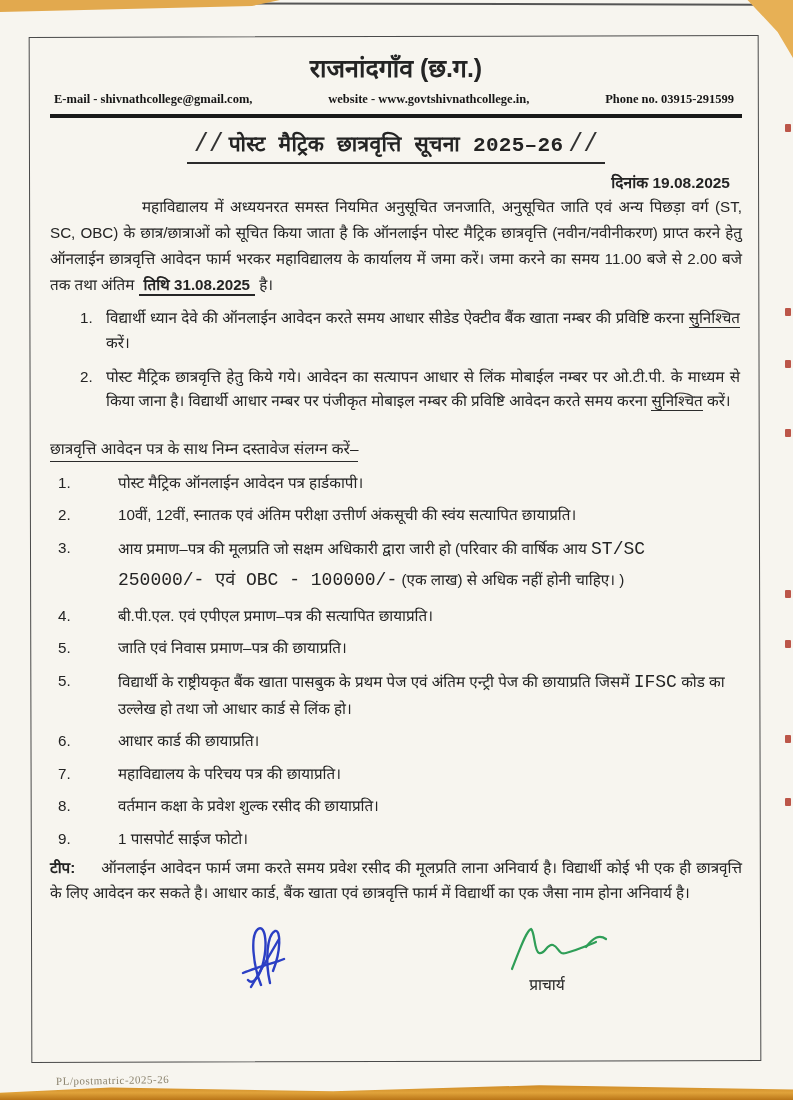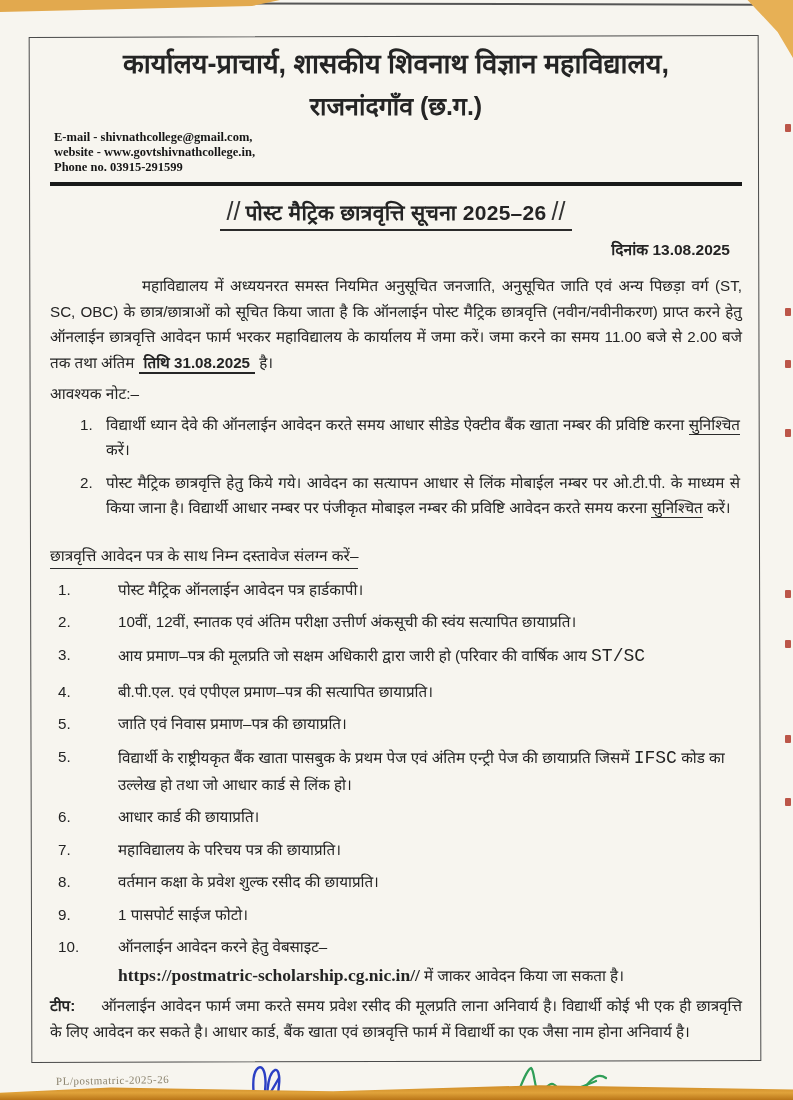--- a/index.html
+++ b/index.html
@@ -23,28 +23,28 @@
     border-radius:1px;z-index:6;opacity:.85;}
   
   .paper-border{position:absolute;left:30px;top:36px;width:728px;height:1024px;
     border:1.7px solid #4a4a4a;transform:rotate(-.15deg);z-index:1;}
   .content{position:absolute;left:50px;top:44px;width:692px;z-index:2;}
 
   .hdr-1{font-size:27px;font-weight:bold;text-align:center;margin:4px 0 0;line-height:1.25;}
   .hdr-2{font-size:25px;font-weight:bold;text-align:center;margin:6px 0 6px;}
   .contact{display:flex;justify-content:space-between;align-items:baseline;
     font-family:"Liberation Serif","DejaVu Serif",serif;font-weight:bold;font-size:12.5px;
-    padding:2px 8px 7px 4px;border-bottom:4px solid #191919;color:#161616;flex-direction:column;}
-  .title-wrap{text-align:center;margin-top:11px;}
+    padding:2px 8px 7px 4px;border-bottom:4px solid #191919;color:#161616;}
+  .title-wrap{text-align:center;margin-top:11px;font-family:Liberation Mono, monospace;}
   .title-inner{display:inline-block;border-bottom:2px solid #2b2b2b;padding:0 2px 3px;}
   .title-text{font-size:21px;font-weight:bold;letter-spacing:.3px;}
   .title-slash{font-size:25px;font-weight:normal;color:#333;padding:0 5px;}
   .date-line{text-align:right;font-weight:bold;font-size:15.5px;margin:7px 12px 0 0;}
 
-  .intro{margin:13px 0 0;font-size:15.2px;line-height:1.7;text-align:justify;text-indent:92px;}
+  .intro{margin:1px 0 0;font-size:15.2px;line-height:1.7;text-align:justify;text-indent:92px;}
   .deadline{font-weight:bold;border-bottom:2px solid #262626;padding:0 5px 1px;}
 
   .notes-heading{margin-top:7px;font-size:15.4px;}
   .note-row{display:flex;margin:9px 0 0 30px;font-size:15.2px;line-height:1.62;}
   .note-num{width:26px;flex:none;}
   .note-text{flex:1;text-align:justify;padding-right:2px;}
   .u-word{border-bottom:1.6px solid #2c2c2c;padding-bottom:1px;margin-top:44px;}
 
   .docs-heading-wrap{margin-top:11px;font-size:15.4px;}
   .docs-heading{display:inline-block;border-bottom:1.8px solid #2b2b2b;padding-bottom:2px;margin-top:13px;}
@@ -73,39 +73,37 @@
 <body>
 
 <div class="corner-tl"></div>
 <div class="corner-tr"></div>
 <div class="top-edge"></div>
 
 <div class="paper-border"></div>
 
 <div class="content">
 
-  <div class="hdr-1">कार्यालय-प्राचार्य, शासकीय शिवनाथ विज्ञान महाविद्यालय,</div>
   <div class="hdr-2">राजनांदगाँव (छ.ग.)</div>
 
   <div class="contact">
     <span>E-mail - shivnathcollege@gmail.com,</span>
     <span>website - www.govtshivnathcollege.in,</span>
     <span>Phone no. 03915-291599</span>
   </div>
 
   <div class="title-wrap">
     <span class="title-inner">
       <span class="title-slash">//</span><span class="title-text">पोस्ट मैट्रिक छात्रवृत्ति सूचना 2025–26</span><span class="title-slash">//</span>
     </span>
   </div>
-  <div class="date-line">दिनांक 13.08.2025</div>
+  <div class="date-line">दिनांक 19.08.2025</div>
 
   <p class="intro"><span>महाविद्यालय में अध्ययनरत समस्त नियमित अनुसूचित जनजाति, अनुसूचित जाति एवं अन्य पिछड़ा वर्ग (ST, SC, OBC) के छात्र/छात्राओं को सूचित किया जाता है कि ऑनलाईन पोस्ट मैट्रिक छात्रवृत्ति (नवीन/नवीनीकरण) प्राप्त करने हेतु ऑनलाईन छात्रवृत्ति आवेदन फार्म भरकर महाविद्यालय के कार्यालय में जमा करें। जमा करने का समय 11.00 बजे से 2.00 बजे तक तथा अंतिम </span><span class="deadline">तिथि 31.08.2025</span><span> है।</span></p>
 
-  <div class="notes-heading">आवश्यक नोट:–</div>
 
   <div class="note-row">
     <span class="note-num">1.</span>
     <span class="note-text"><span>विद्यार्थी ध्यान देवे की ऑनलाईन आवेदन करते समय आधार सीडेड ऐक्टीव बैंक खाता नम्बर की प्रविष्टि करना </span><span class="u-word">सुनिश्चित</span><span> करें।</span></span>
   </div>
   <div class="note-row">
     <span class="note-num">2.</span>
     <span class="note-text"><span>पोस्ट मैट्रिक छात्रवृत्ति हेतु किये गये। आवेदन का सत्यापन आधार से लिंक मोबाईल नम्बर पर ओ.टी.पी. के माध्यम से किया जाना है। विद्यार्थी आधार नम्बर पर पंजीकृत मोबाइल नम्बर की प्रविष्टि आवेदन करते समय करना </span><span class="u-word">सुनिश्चित</span><span> करें।</span></span>
   </div>
 
@@ -118,20 +116,21 @@
     <span class="doc-text">पोस्ट मैट्रिक ऑनलाईन आवेदन पत्र हार्डकापी।</span>
   </div>
   <div class="doc-row">
     <span class="doc-num">2.</span>
     <span class="doc-text">10वीं, 12वीं, स्नातक एवं अंतिम परीक्षा उत्तीर्ण अंकसूची की स्वंय सत्यापित छायाप्रति।</span>
   </div>
   <div class="doc-row">
     <span class="doc-num">3.</span>
     <span class="doc-text">
       <span>आय प्रमाण–पत्र की मूलप्रति जो सक्षम अधिकारी द्वारा जारी हो (परिवार की वार्षिक आय </span><span class="latin">ST/SC</span>
+      <div class="doc-line2"><span class="latin">250000/- एवं OBC - 100000/-</span><span>  (एक लाख) से अधिक नहीं होनी चाहिए। )</span></div>
     </span>
   </div>
   <div class="doc-row">
     <span class="doc-num">4.</span>
     <span class="doc-text">बी.पी.एल. एवं एपीएल प्रमाण–पत्र की सत्यापित छायाप्रति।</span>
   </div>
   <div class="doc-row">
     <span class="doc-num">5.</span>
     <span class="doc-text">जाति एवं निवास प्रमाण–पत्र की छायाप्रति।</span>
   </div>
@@ -147,27 +146,20 @@
     <span class="doc-num">7.</span>
     <span class="doc-text">महाविद्यालय के परिचय पत्र की छायाप्रति।</span>
   </div>
   <div class="doc-row">
     <span class="doc-num">8.</span>
     <span class="doc-text">वर्तमान कक्षा के प्रवेश शुल्क रसीद की छायाप्रति।</span>
   </div>
   <div class="doc-row">
     <span class="doc-num">9.</span>
     <span class="doc-text">1 पासपोर्ट साईज फोटो।</span>
-  </div>
-  <div class="doc-row">
-    <span class="doc-num">10.</span>
-    <span class="doc-text">
-      <span>ऑनलाईन आवेदन करने हेतु वेबसाइट–</span>
-      <div class="doc-line2"><span class="url">https://postmatric-scholarship.cg.nic.in//</span><span> में जाकर आवेदन किया जा सकता है।</span></div>
-    </span>
   </div>
 
   <p class="tip"><span class="tip-label">टीप:</span><span>ऑनलाईन आवेदन फार्म जमा करते समय प्रवेश रसीद की मूलप्रति लाना अनिवार्य है। विद्यार्थी कोई भी एक ही छात्रवृत्ति के लिए आवेदन कर सकते है। आधार कार्ड, बैंक खाता एवं छात्रवृत्ति फार्म में विद्यार्थी का एक जैसा नाम होना अनिवार्य है।</span></p>
 
   <div class="sig-row">
     <div class="sig-block sig-left">
       <svg class="sig-ink" width="96" height="72" viewBox="0 0 96 72">
         <g fill="none" stroke="#2b3fc4" stroke-width="2.4" stroke-linecap="round">
           <path d="M44,64 C36,44 33,14 41,8 C49,3 51,26 45,46 C41,58 35,64 31,59"></path>
           <path d="M53,62 C48,40 50,14 58,10 C64,8 64,30 56,50"></path>

